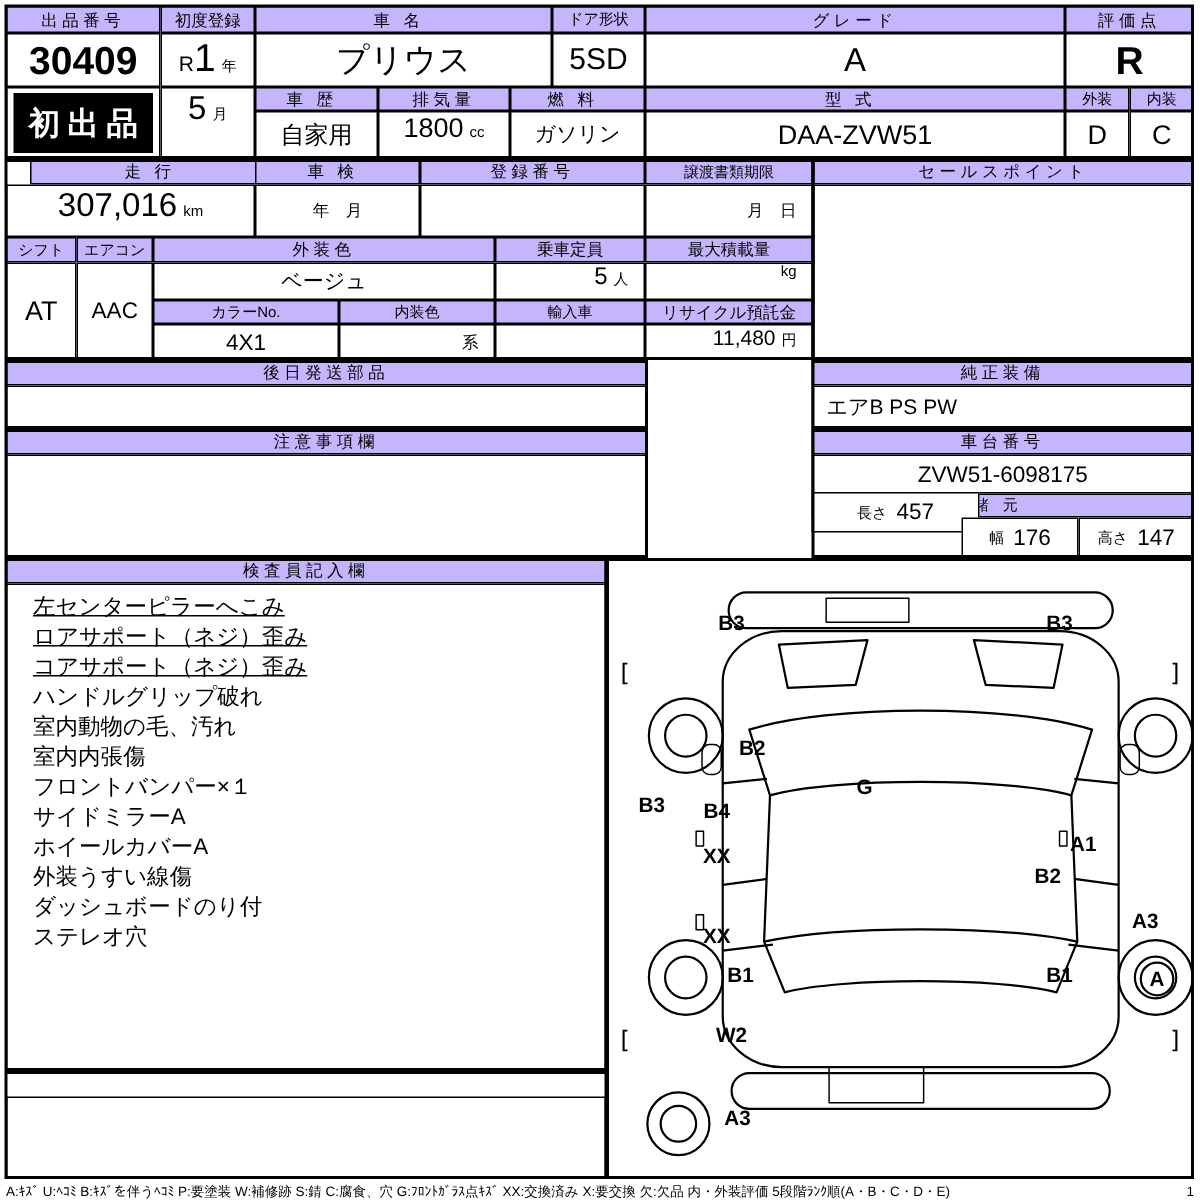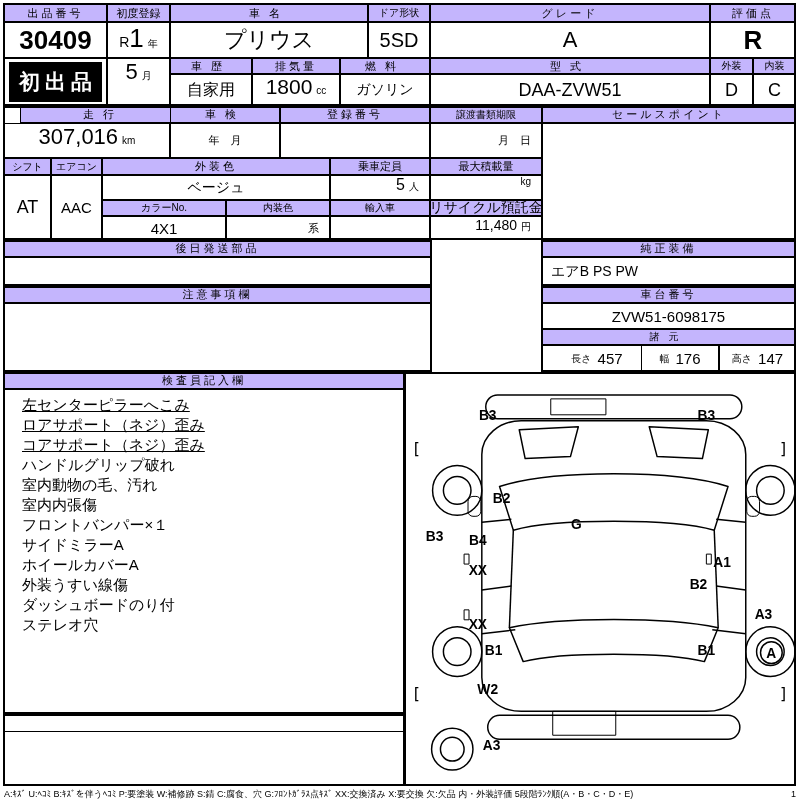--- a/index.html
+++ b/index.html
@@ -4,22 +4,22 @@
 <style>
   html,body{margin:0;padding:0;background:#fff}
   .sheet{position:relative;width:800px;height:800px;background:#fff;color:#000;
          font-family:"Liberation Sans","DejaVu Sans",sans-serif;overflow:hidden}
   .c{position:absolute;box-sizing:border-box;border:1px solid #000;background:#fff;
      display:flex;align-items:center;justify-content:center;overflow:hidden;white-space:nowrap}
   .hdr{background:#c4b5fd;font-size:11px;letter-spacing:3px}
   .frame{position:absolute;box-sizing:border-box;border:2px solid #000;background:transparent;pointer-events:none}
   .ls0{letter-spacing:0}
   .lsw{letter-spacing:9px}
-  .fs9{font-size:14px}.fs10{font-size:10px}.fs11{font-size:11px}.fs14{font-size:14px}
-  .fs15{font-size:15px}.fs16{font-size:16px}.fs17{font-size:21px}.fs18{font-size:18px}
+  .fs9{font-size:11px}.fs10{font-size:10px}.fs11{font-size:11px}.fs14{font-size:14px}
+  .fs15{font-size:15px}.fs16{font-size:16px}.fs17{font-size:18px}.fs18{font-size:18px}
   .fs20{font-size:20px}.fs22{font-size:22px}.fs26{font-size:26px}
   .bold{font-weight:bold}
   .left{justify-content:flex-start;padding-left:9px}
   .right{justify-content:flex-end;padding-right:10px}
   .topalign{align-items:flex-start;justify-content:flex-start;padding:3px 6px}
   .base{align-items:baseline}
   .unit{font-size:10px;margin-left:4px}
   .badge{background:#000;color:#fff;width:93px;height:40px;display:flex;align-items:center;
          justify-content:center;font-size:21px;font-weight:bold;letter-spacing:5px;padding-left:5px;box-sizing:border-box}
   .speclab{font-size:10px;margin-right:6px}
@@ -149,21 +149,21 @@
   <div class="c hdr" style="left:541px;top:240px;width:255px;height:17px">純正装備</div>
   <div class="c fs14 left" style="left:541px;top:257px;width:255px;height:29px">エアB PS PW</div>
 
   <div class="c hdr" style="left:4px;top:286px;width:427px;height:17px">注意事項欄</div>
   <div class="c" style="left:4px;top:303px;width:427px;height:69px"></div>
 
   <div class="c hdr" style="left:541px;top:286px;width:255px;height:17px">車台番号</div>
   <div class="c fs15" style="left:541px;top:303px;width:255px;height:26px">ZVW51-6098175</div>
 
   <div class="c hdr lsw fs10" style="left:541px;top:329px;width:255px;height:16px">諸元</div>
-  <div class="c" style="left:541px;top:345px;width:112px;height:27px">
+  <div class="c" style="left:541px;top:328px;width:112px;height:27px">
     <span class="speclab">長さ</span>
       <span class="fs15">457</span>
   </div>
   <div class="c" style="left:641px;top:345px;width:78px;height:27px">
     <span class="speclab">幅</span>
       <span class="fs15">176</span>
   </div>
   <div class="c" style="left:719px;top:345px;width:77px;height:27px">
     <span class="speclab">高さ</span>
       <span class="fs15">147</span>

